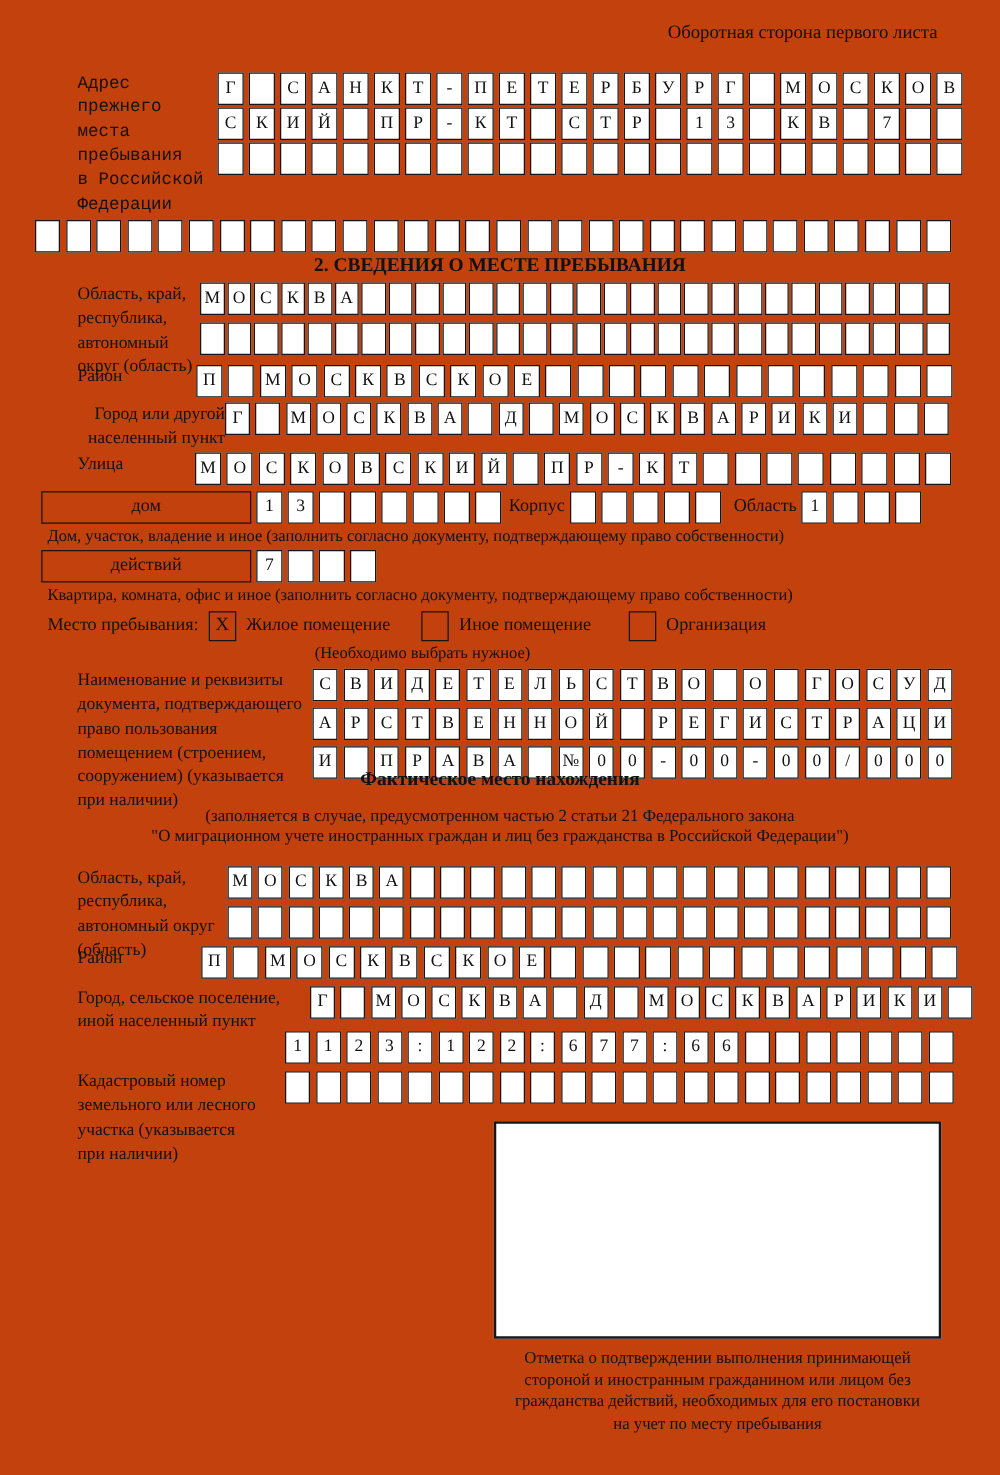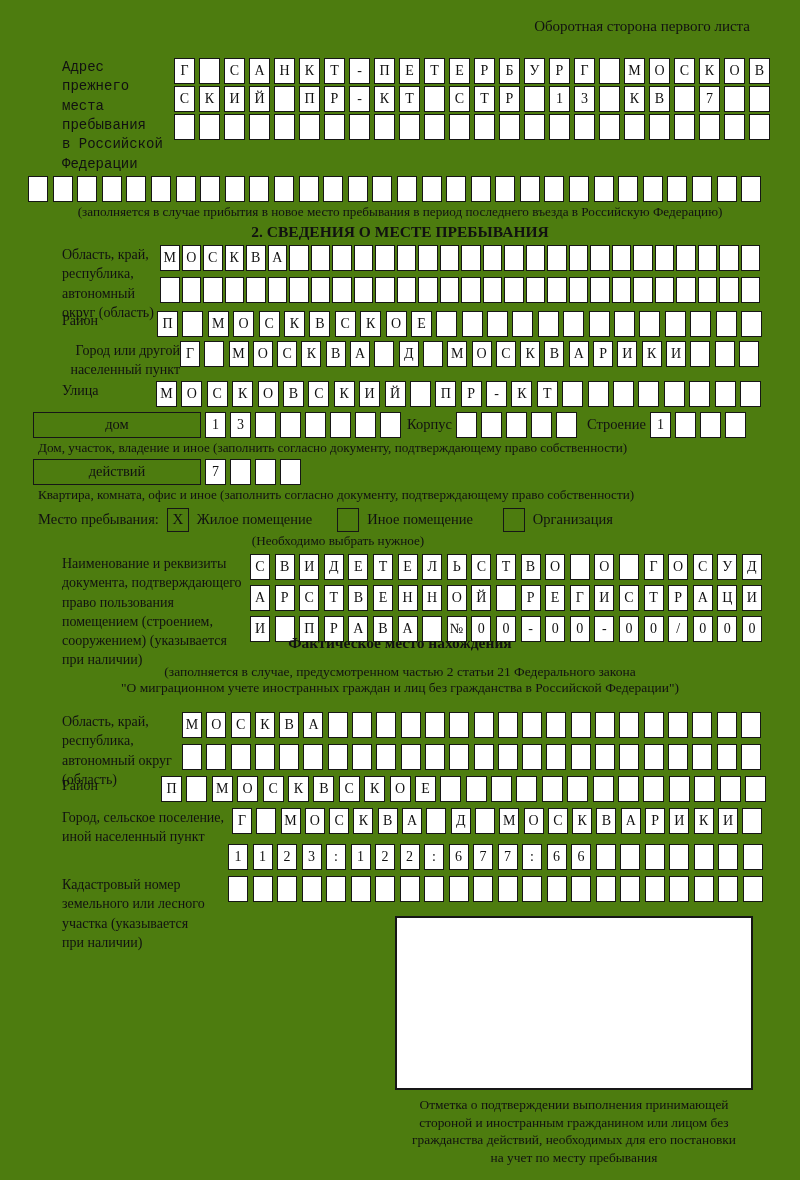--- a/index.html
+++ b/index.html
@@ -1,17 +1,17 @@
 <!DOCTYPE html>
 <html><head>
 <meta charset="utf-8">
 <style>
   html,body{margin:0;padding:0;background:#fff;}
   #page{
-    position:relative;width:800px;height:1180px;background:#4d7c0f;color:#111;
+    position:relative;width:800px;height:1180px;background:#c2410c;color:#111;
     font-family:"Liberation Serif","DejaVu Serif",serif;overflow:hidden;
   }
   .lbl{font-size:14px;line-height:1.38;white-space:pre-line;flex:none;}
   .frow{display:flex;align-items:flex-start;}
   .cellcol{display:flex;flex-direction:column;row-gap:2px;}
   .cells{display:flex;flex:none;}
   .cell{
     box-sizing:border-box;flex:none;display:inline-flex;align-items:center;justify-content:center;
     width:21px;height:26px;border:1.7px solid #161616;background:#fff;
     font-size:14px;font-weight:400;
@@ -73,21 +73,21 @@
   #doc-block .lbl{width:188px;}
   #doc-block .cellcol{row-gap:5px;}
   #fact-title{margin-top:8px;height:20px;}
   #fact-note1{margin-top:10px;height:16px;font-size:13.5px;}
   #fact-note2{height:16px;font-size:13.5px;}
   #area2-block{margin:16px 0 0 62px;height:58px;}
   #area2-block .lbl{width:120px;}
   #area2-block .cellcol{row-gap:6px;}
   #district2-row{margin:6px 0 0 62px;}
   #district2-row .lbl{width:99px;}
-  #city2-row{margin:6px 0 0 62px;height:26px;}
+  #city2-row{margin:6px 0 0 62px;height:26px;gap:16px;}
   #city2-row .lbl{width:170px;}
   #cad-block{margin:10px 0 0 62px;height:58px;}
   #cad-block .lbl{width:166px;margin-top:31px;}
   #cad-block .cellcol{row-gap:6px;}
   #mark-box{
     box-sizing:border-box;margin:14px 0 0 395px;width:358px;height:174px;
     border:2px solid #161616;background:#fff;
   }
   #mark-caption{
     margin:6px 0 0 378px;width:392px;text-align:center;
@@ -213,21 +213,20 @@
       <span class="cell"></span>
       <span class="cell"></span>
       <span class="cell"></span>
       <span class="cell"></span>
       <span class="cell"></span>
       <span class="cell"></span>
       <span class="cell"></span>
       <span class="cell"></span>
       <span class="cell"></span>
     </div>
-  <div id="captionA" class="caption center">(заполняется в случае прибытия в новое место пребывания в период последнего въезда в Российскую Федерацию)</div>
 
   <div id="s2-title" class="title">2. СВЕДЕНИЯ О МЕСТЕ ПРЕБЫВАНИЯ</div>
 
   <div id="area-block" class="frow">
     <div class="lbl">Область, край,
 республика,
 автономный
 округ (область)</div>
     <div class="cellcol">
       <div class="cells cr-tight">
@@ -397,21 +396,21 @@
         <span class="cell"></span>
       </div>
     <div id="korpus-lbl" class="inline-lbl">Корпус</div>
     <div id="korpus-cells" class="cells cr-a">
         <span class="cell"></span>
         <span class="cell"></span>
         <span class="cell"></span>
         <span class="cell"></span>
         <span class="cell"></span>
       </div>
-    <div id="stroenie-lbl" class="inline-lbl">Строение</div>
+    <div id="stroenie-lbl" class="inline-lbl">Область</div>
     <div id="stroenie-cells" class="cells cr-a">
         <span class="cell">1</span>
         <span class="cell"></span>
         <span class="cell"></span>
         <span class="cell"></span>
       </div>
   </div>
   <div id="captionH" class="caption">Дом, участок, владение и иное (заполнить согласно документу, подтверждающему право собственности)</div>
 
   <div id="apt-row" class="frow">

